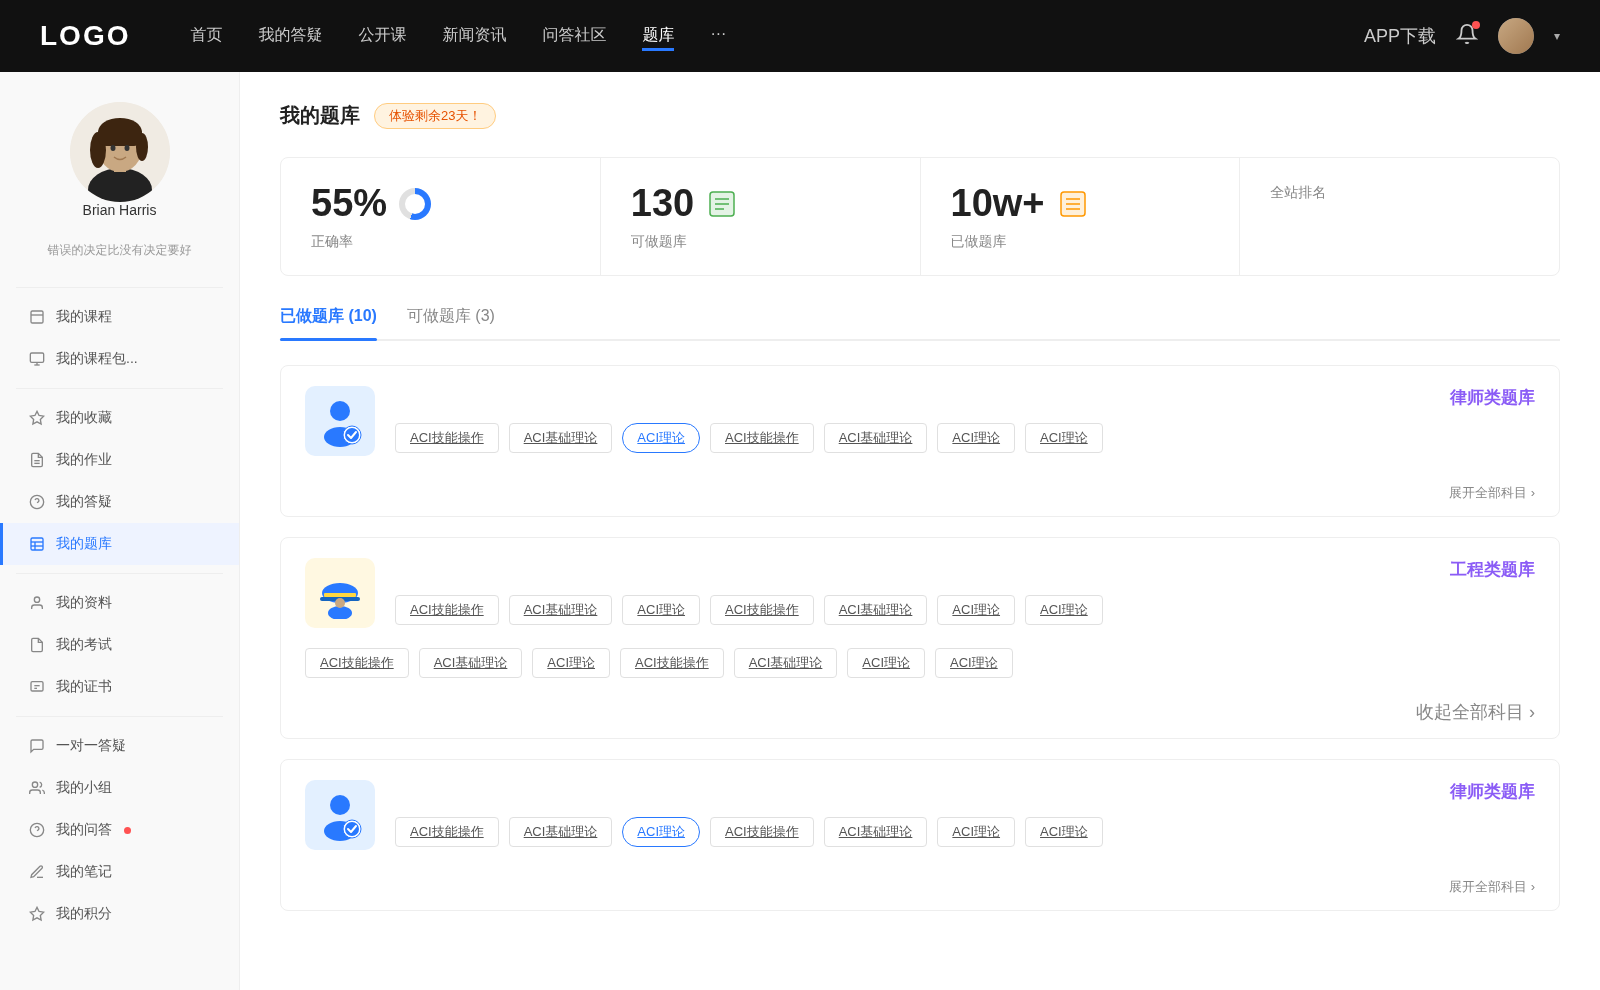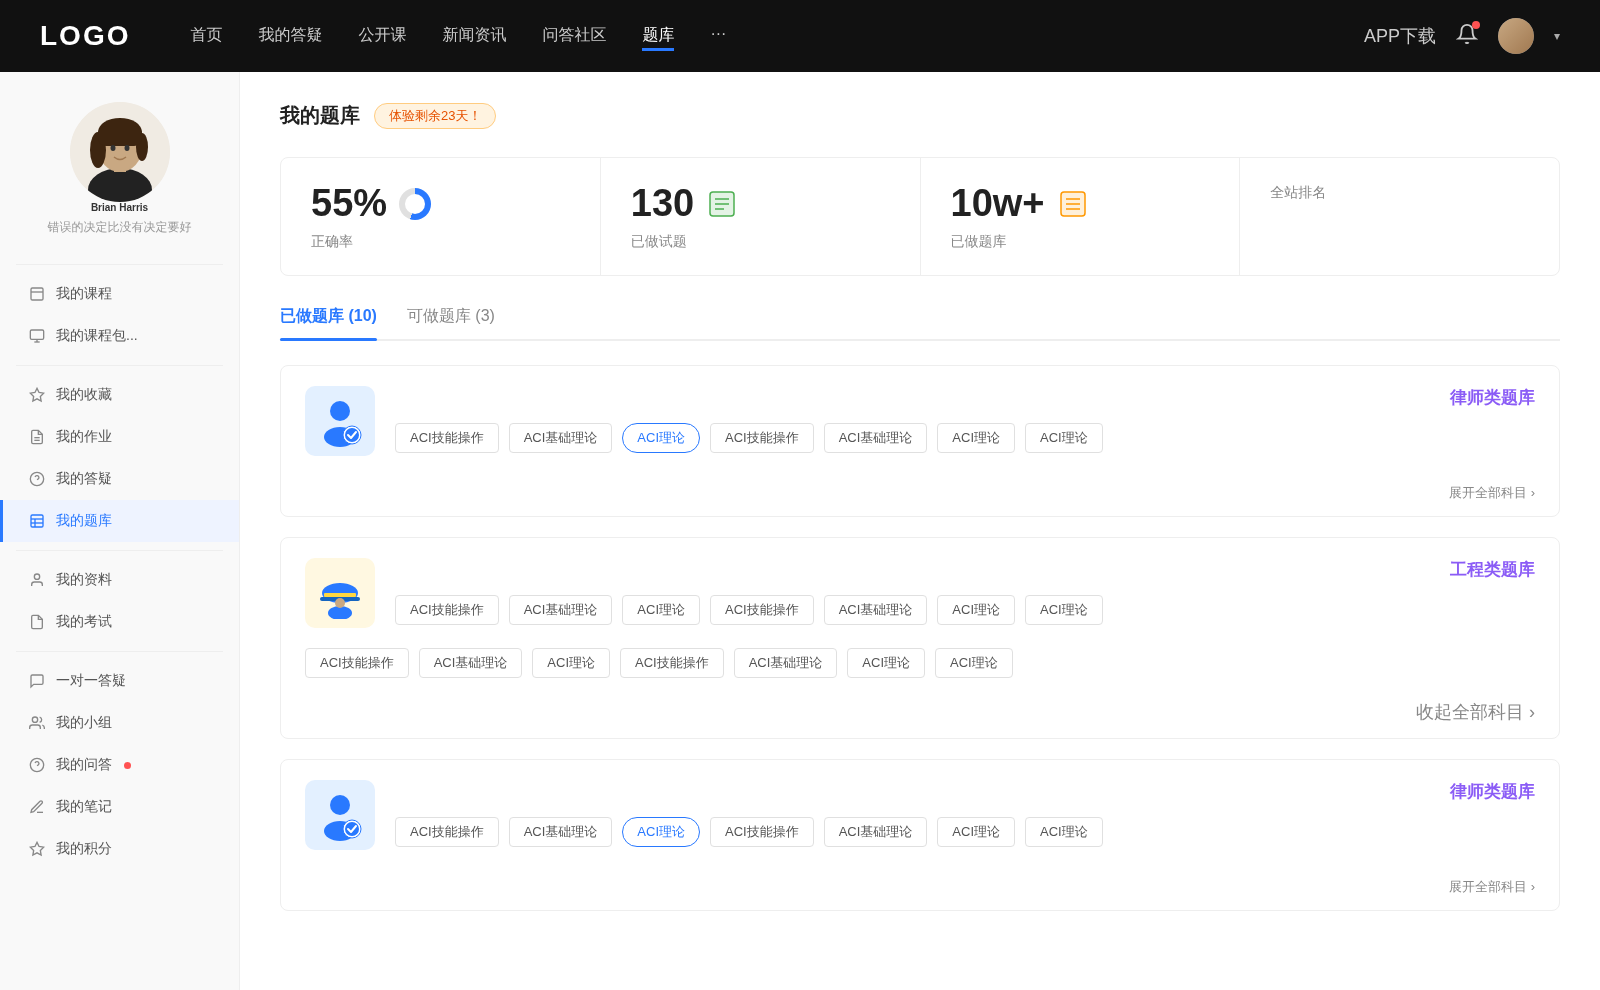--- a/index.html
+++ b/index.html
@@ -111,24 +111,24 @@
     }
     .sidebar-avatar-wrap {
       position: relative;
       width: 100px;
       height: 100px;
       border-radius: 50%;
       overflow: hidden;
       background: #f0ebe3;
     }
     .sidebar-name {
-      font-size: 10px;
-      font-weight: 700;
+      font-size: 14px;
+      font-weight: 400;
       color: #333;
-      margin-bottom: 6px;
+      margin-bottom: 24px;
     }
     .sidebar-motto {
       font-size: 12px;
       color: #999;
       text-align: center;
     }
     .sidebar-divider {
       height: 1px;
       background: #eee;
       margin: 8px 16px;
@@ -336,20 +336,21 @@
       gap: 10px;
     }
     .qbank-tag {
       padding: 5px 14px;
       border: 1px solid #e0e0e0;
       border-radius: 4px;
       font-size: 13px;
       color: #555;
       cursor: pointer;
       background: white;
+      text-decoration: underline;
     }
     .qbank-tag.active {
       border-color: #2979ff;
       color: #2979ff;
       border-radius: 20px;
     }
     .qbank-expand {
       font-size: 13px;
       color: #888;
       text-align: right;
@@ -510,20 +511,30 @@
       </li>
       <li class="sidebar-menu-item">
         <span class="sidebar-menu-icon">
           <svg width="16" height="16" viewBox="0 0 24 24" fill="none" stroke="currentColor" stroke-width="2">
               <path d="M14 2H6a2 2 0 0 0-2 2v16a2 2 0 0 0 2 2h12a2 2 0 0 0 2-2V8z"></path>
               <polyline points="14 2 14 8 20 8"></polyline>
             </svg>
         </span>
         <span>我的考试</span>
       </li>
+      <li class="sidebar-menu-item">
+        <span class="sidebar-menu-icon">
+          <svg width="16" height="16" viewBox="0 0 24 24" fill="none" stroke="currentColor" stroke-width="2">
+              <rect x="3" y="4" width="18" height="14" rx="2"></rect>
+              <line x1="8" y1="10" x2="16" y2="10"></line>
+              <line x1="8" y1="14" x2="12" y2="14"></line>
+            </svg>
+        </span>
+        <span>我的证书</span>
+      </li>
 
       <div class="sidebar-divider"></div>
 
       <li class="sidebar-menu-item">
         <span class="sidebar-menu-icon">
           <svg width="16" height="16" viewBox="0 0 24 24" fill="none" stroke="currentColor" stroke-width="2">
               <path d="M21 15a2 2 0 0 1-2 2H7l-4 4V5a2 2 0 0 1 2-2h14a2 2 0 0 1 2 2z"></path>
             </svg>
         </span>
         <span>一对一答疑</span>
@@ -595,21 +606,21 @@
           <div class="stat-icon">
             <svg width="28" height="28" viewBox="0 0 28 28">
               <rect x="2" y="2" width="24" height="24" rx="3" fill="#4caf50" opacity="0.15"></rect>
               <rect x="2" y="2" width="24" height="24" rx="3" fill="none" stroke="#4caf50" stroke-width="1.5"></rect>
               <line x1="7" y1="9" x2="21" y2="9" stroke="#4caf50" stroke-width="1.5"></line>
               <line x1="7" y1="14" x2="21" y2="14" stroke="#4caf50" stroke-width="1.5"></line>
               <line x1="7" y1="19" x2="16" y2="19" stroke="#4caf50" stroke-width="1.5"></line>
             </svg>
           </div>
         </div>
-        <span class="stat-label">已做试题</span>
+        <span class="stat-label">可做题库</span>
       </div>
 
       <div class="stat-item">
         <div class="stat-number-row">
           <span class="stat-number">10w+</span>
           <div class="stat-icon">
             <svg width="28" height="28" viewBox="0 0 28 28">
               <rect x="2" y="2" width="24" height="24" rx="3" fill="#ff9800" opacity="0.15"></rect>
               <rect x="2" y="2" width="24" height="24" rx="3" fill="none" stroke="#ff9800" stroke-width="1.5"></rect>
               <line x1="7" y1="9" x2="21" y2="9" stroke="#ff9800" stroke-width="1.5"></line>

